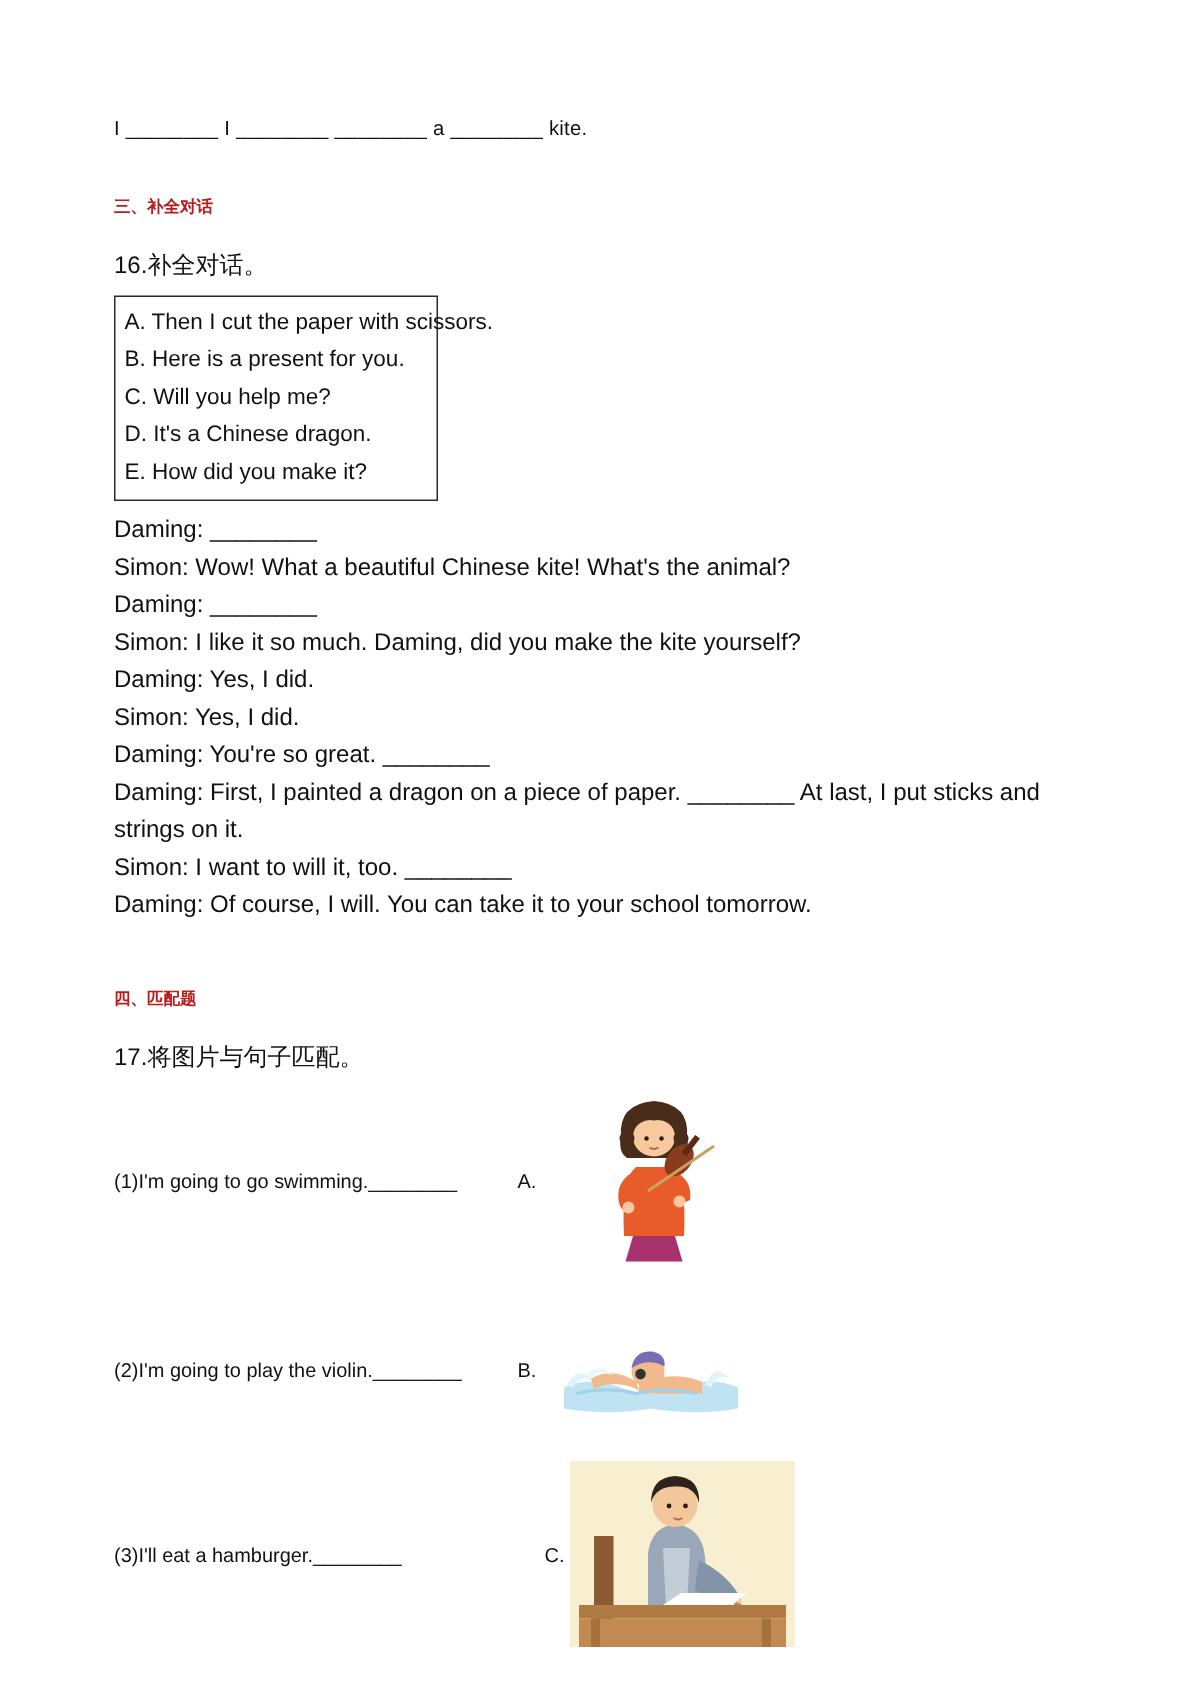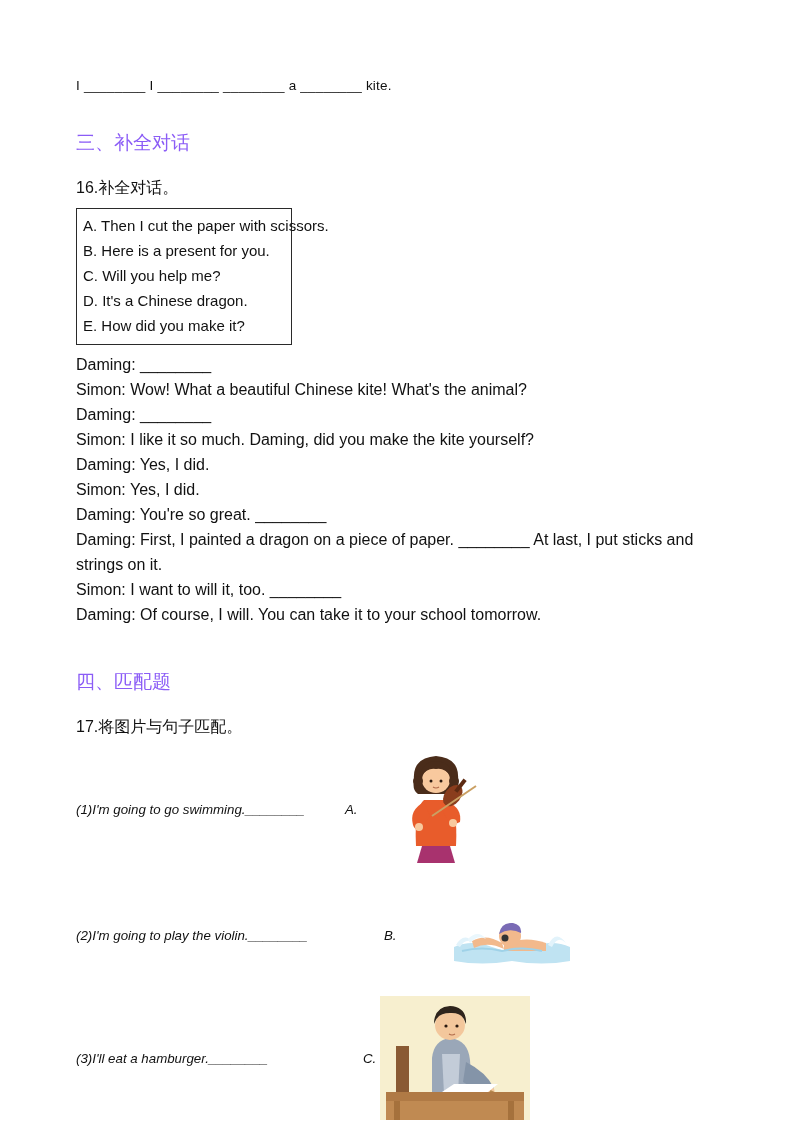--- a/index.html
+++ b/index.html
@@ -6,40 +6,40 @@
   html,body { background:#ffffff; }
   body {
     width:793px; height:1122px; position:relative; overflow:hidden;
     font-family:"Liberation Sans","DejaVu Sans",sans-serif;
     color:#111; font-size:13px;
   }
   .page { position:absolute; inset:0; padding:78px 50px 0 76px; }
 
   .fill-line { font-size:13.5px; letter-spacing:0.2px; }
 
-  .sec-title { font-size:19px; font-weight:normal; color:#8b5cf6; }
+  .sec-title { font-size:11px; font-weight:bold; color:#b91c1c; }
   .sec-title.s3 { margin-top:37px; }
   .sec-title.s4 { margin-top:42px; }
 
   .q-line { margin-top:22px; font-size:16px; }
 
   .options-box {
     margin-top:9px; width:216px;
     border:1px solid #2a2a2a;
     padding:4px 0 6px 6px;
   }
   .options-box .opt { line-height:25px; font-size:15px; white-space:nowrap; }
 
   .dialogue { margin-top:7px; }
   .dialogue .dlg-line { line-height:25px; font-size:16px; }
 
-  .match-area { margin-top:12px;font-style:italic; }
+  .match-area { margin-top:12px; }
   .match-row { display:flex; align-items:center; }
   .match-row.r1 { height:118px; margin-top:0; }
-  .match-row.r2 { height:62px;  margin-top:36px;gap:39px; }
+  .match-row.r2 { height:62px;  margin-top:36px; }
   .match-row.r3 { height:124px; margin-top:30px; }
   .match-sentence { width:269px; font-size:13.3px; flex:0 0 auto; }
   .match-letter { width:45px; font-size:13.3px; flex:0 0 auto; }
   .match-row.r3 .match-letter { padding-left:18px; width:45px; }
   .match-image { flex:0 0 auto; line-height:0; }
   .match-row.r2 .match-image { margin-left:-16px; }
   .match-row.r3 .match-image { margin-left:-10px; }
 </style>
 </head>
 <body>

